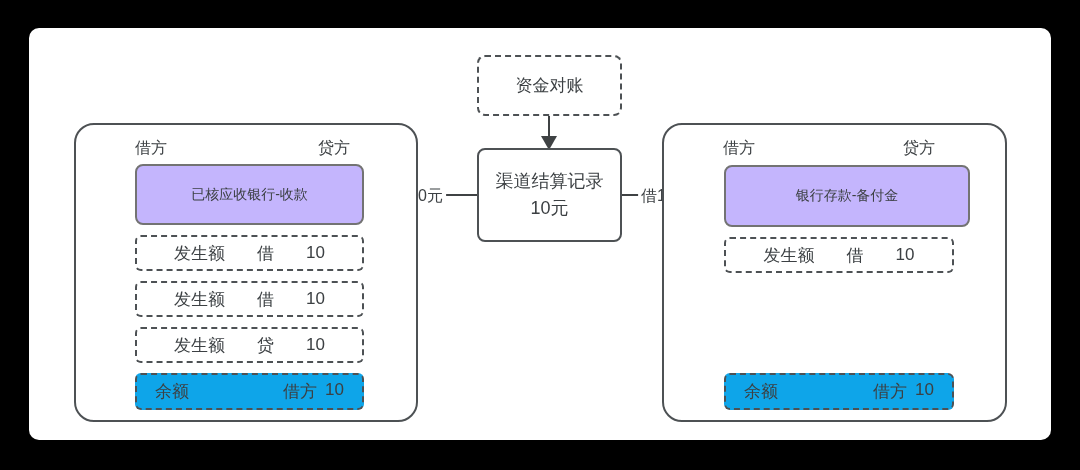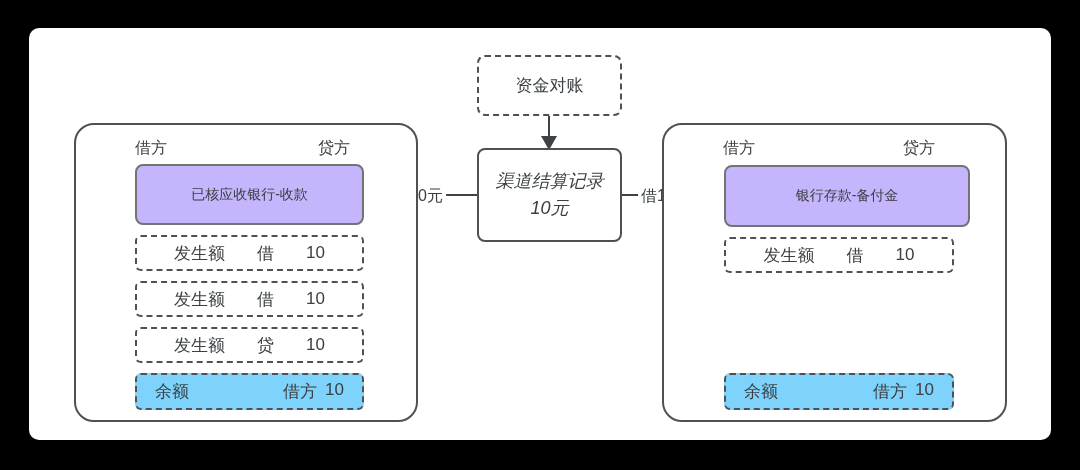--- a/index.html
+++ b/index.html
@@ -19,21 +19,21 @@
   
   .trigger {
     left:477px; top:55px; width:145px; height:61px; background:#fff;
     border:2px dashed #4d5154; border-radius:8px; font-size:17px;
   }
 
   
   .center-node {
     left:477px; top:148px; width:145px; height:94px; background:#fff;
     border:2px solid #4d5154; border-radius:8px; font-size:18px;
-    flex-direction:column; line-height:1.5;font-style:italic;
+    flex-direction:column; line-height:1.5;
   }
 
   
   .v-line { left:548px; top:116px; width:2px; height:21px; background:#3f4244; }
   .head-down { left:541px; top:136px; width:0; height:0;
     border-left:8px solid transparent; border-right:8px solid transparent;
     border-top:14px solid #3f4244; }
   .h-line { top:194px; height:2px; background:#3f4244; }
   .line-left  { left:376px; width:101px; }
   .line-right { left:622px; width:86px; }
@@ -66,21 +66,21 @@
     left:59px; top:39px; width:229px; height:61px;
     background:#c4b5fd; border:2px solid #737373; border-radius:8px; font-size:14px;
   }
   .entry-row {
     left:59px; width:229px; height:36px; background:#fff;
     border:2px dashed #4d5154; border-radius:6px; font-size:17px;
     display:flex; align-items:center; justify-content:center; gap:32px;
   }
   .balance-row {
     left:59px; top:248px; width:229px; height:37px;
-    background:#7dd3fc; border:2px dashed #4d5154; border-radius:6px; font-size:17px;
+    background:#0ea5e9; border:2px dashed #4d5154; border-radius:6px; font-size:17px;
     display:flex; align-items:center; justify-content:space-between; padding:0 18px;
   }
   .balance-right { display:flex; gap:8px; }
 
   .panel.left  .row-0 { top:110px; }
   .panel.left  .row-1 { top:156px; }
   .panel.left  .row-2 { top:202px; }
   .panel.right .row-0 { top:112px; }
 </style>
 </head>

